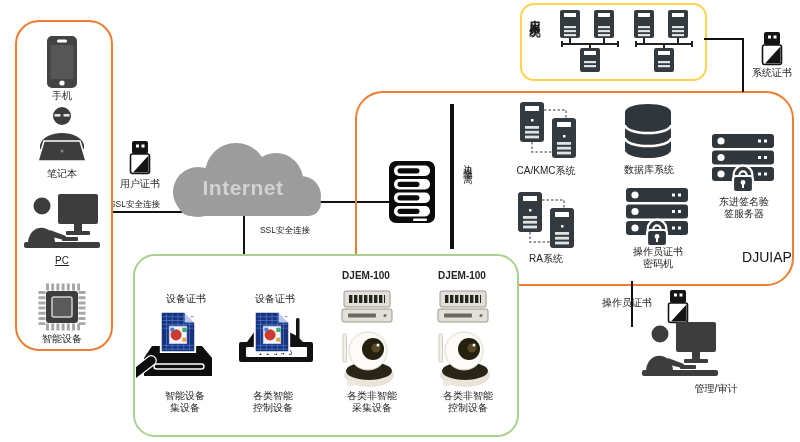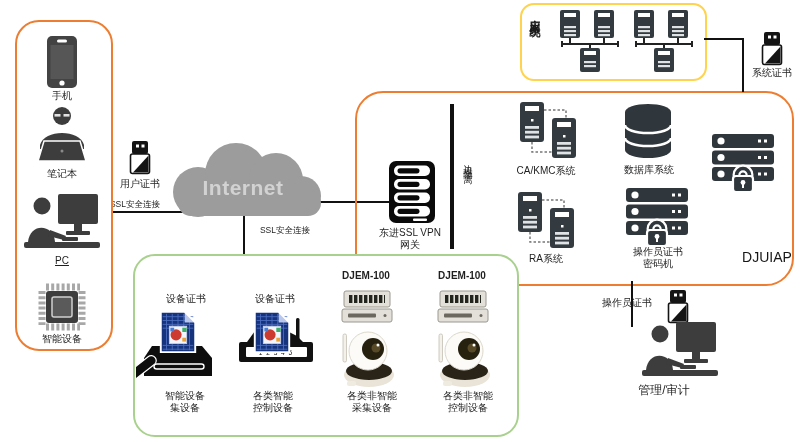--- a/index.html
+++ b/index.html
@@ -54,22 +54,20 @@
         <rect x="5" y="45" width="36" height="10.5" rx="5"></rect>
     </g>
     <g fill="#0a0a0a">
       <rect x="8.5" y="7.2" width="22" height="5.2" rx="2.6"></rect>
         <rect x="8.5" y="20.7" width="22" height="5.2" rx="2.6"></rect>
       <rect x="8.5" y="34.2" width="22" height="5.2" rx="2.6"></rect>
         <rect x="8.5" y="47.7" width="22" height="5.2" rx="2.6"></rect>
     </g>
     <rect x="24" y="57.5" width="14" height="2.5" rx="1" fill="#fff"></rect>
   </svg>
-  <div class="lbl" style="left:374px;top:227px;width:72px;">东进SSL VPN
-网关</div>
 
   <div class="line" style="left:450px;top:104px;width:4px;height:145px;"></div>
   <div class="vtext" style="left:461px;top:157px;font-size:9.5px;letter-spacing:3px;">边界隔离</div>
 
   <svg class="abs" style="left:514px;top:100px;" width="68" height="62" viewBox="0 0 68 62">
     <path d="M30 10 H52 V18 M18 42 V52 H38" fill="none" stroke="#777" stroke-width="1.5" stroke-dasharray="2.5 2"></path>
     <g>
       <rect x="6" y="2" width="24" height="40" rx="3" fill="#333b40"></rect>
       <rect x="11" y="6" width="14" height="5" fill="#fff"></rect>
         <rect x="17" y="19" width="2.5" height="2.5" fill="#fff"></rect>
@@ -111,20 +109,22 @@
         <rect x="52" y="22" width="3" height="3"></rect>
       <rect x="46" y="38.5" width="3" height="3"></rect>
         <rect x="52" y="38.5" width="3" height="3"></rect>
     </g>
     <circle cx="31" cy="41" r="6.5" fill="none" stroke="#fff" stroke-width="8"></circle>
     <circle cx="31" cy="41" r="6.5" fill="none" stroke="#30373c" stroke-width="3.6"></circle>
     <rect x="21" y="42" width="20" height="16" rx="3" fill="#30373c" stroke="#fff" stroke-width="2.2"></rect>
     <circle cx="31" cy="48.5" r="2.4" fill="#fff"></circle>
       <rect x="30" y="49" width="2" height="5" fill="#fff"></rect>
   </svg>
+  <div class="lbl" style="left:706px;top:196px;width:76px;">东进签名验
+签服务器</div>
 
   <svg class="abs" style="left:512px;top:190px;" width="68" height="62" viewBox="0 0 68 62">
     <path d="M30 10 H52 V18 M18 42 V52 H38" fill="none" stroke="#777" stroke-width="1.5" stroke-dasharray="2.5 2"></path>
     <g>
       <rect x="6" y="2" width="24" height="40" rx="3" fill="#333b40"></rect>
       <rect x="11" y="6" width="14" height="5" fill="#fff"></rect>
         <rect x="17" y="19" width="2.5" height="2.5" fill="#fff"></rect>
       <rect x="11" y="26" width="14" height="2.8" fill="#dfe3e5"></rect>
         <rect x="11" y="30.8" width="14" height="2.8" fill="#dfe3e5"></rect>
         <rect x="11" y="35.6" width="14" height="2.8" fill="#dfe3e5"></rect>
@@ -234,21 +234,21 @@
       <rect x="36" y="2" width="40" height="30" rx="2"></rect>
       <rect x="52" y="32" width="8" height="7"></rect>
         <rect x="44" y="39" width="24" height="4" rx="1"></rect>
       <circle cx="20" cy="14" r="8.5"></circle>
       <path d="M6 50 C8 30 32 32 33 50 Z"></path>
       <polygon points="28,38 44,44 42,48 26,44"></polygon>
       <rect x="40" y="45" width="16" height="4" rx="1"></rect>
       <rect x="2" y="50" width="76" height="6" rx="2"></rect>
     </g>
   </svg>
-  <div class="lbl" style="left:628px;top:383px;width:72px;font-size:12px;">管理/审计</div>
+  <div class="lbl" style="left:680px;top:383px;width:72px;font-size:10px;">管理/审计</div>
 
   <div class="zone" style="left:133px;top:254px;width:382px;height:179px;border-color:#A9D18E;border-radius:22px;background:#fff;"></div>
 
   <div class="lbl" style="left:153px;top:293px;width:66px;">设备证书</div>
   <div class="lbl" style="left:242px;top:293px;width:66px;">设备证书</div>
 
   <svg class="abs" style="left:136px;top:338px;" width="80" height="46" viewBox="0 0 80 46">
     <polygon points="16,8 66,8 76,20 76,38 8,38 8,20" fill="#0d0d0d"></polygon>
     <rect x="18" y="26" width="50" height="5" rx="2.5" fill="none" stroke="#fff" stroke-width="1.4"></rect>
     <g transform="rotate(-38 16 22)">

